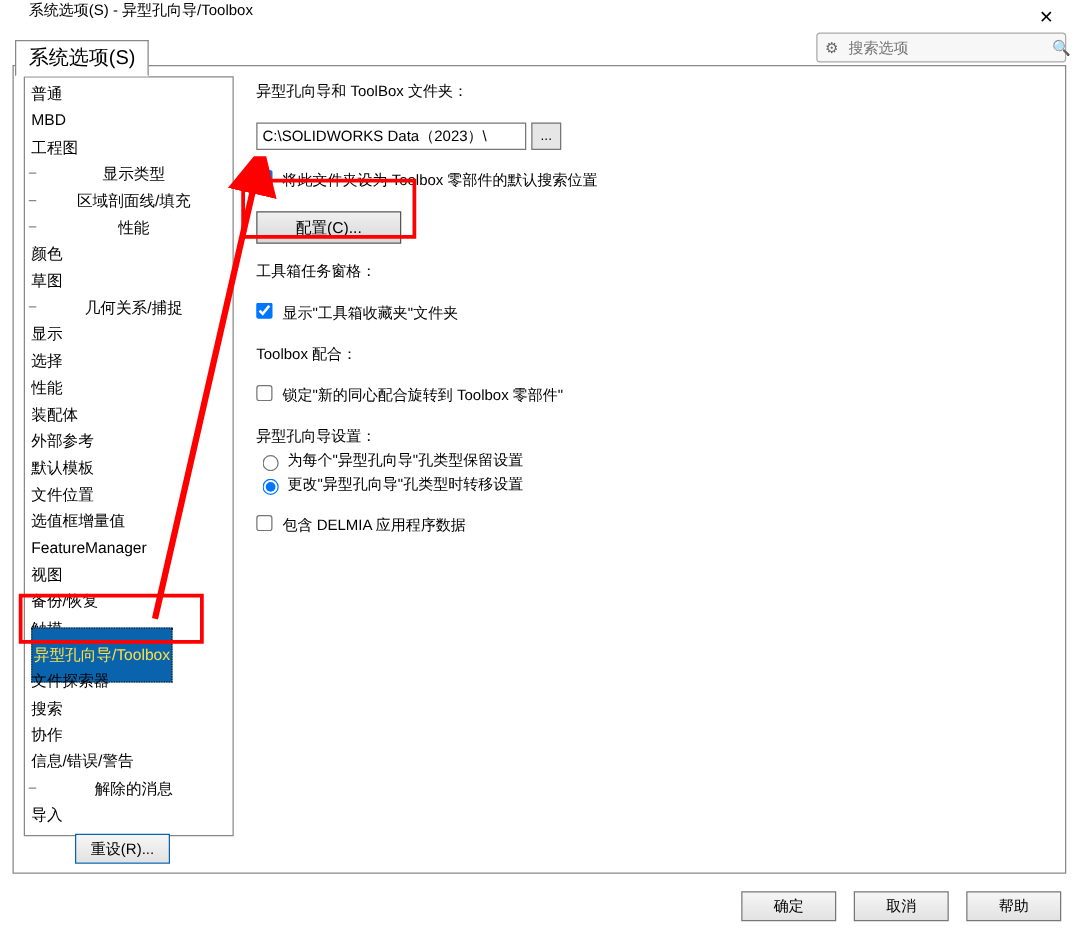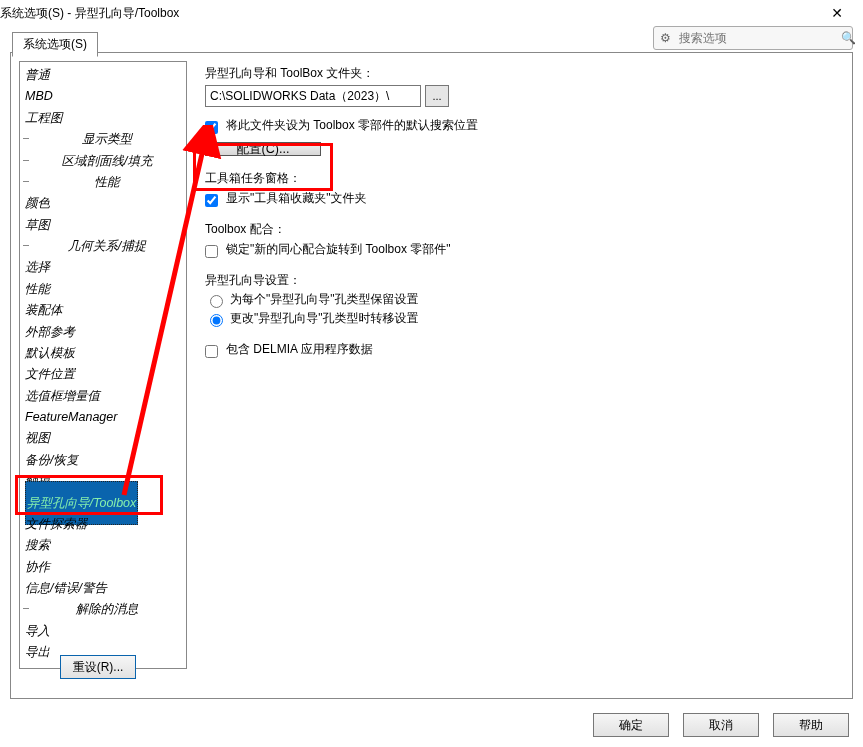--- a/index.html
+++ b/index.html
@@ -1,59 +1,59 @@
 <!DOCTYPE html>
 <html><head>
 <meta charset="utf-8">
 <style>
   * { box-sizing: border-box; }
   html, body { margin:0; padding:0; font-family: "Microsoft YaHei", Tahoma, sans-serif; font-size:12px; color:#000; }
   .window { width:863px; height:747px; background:#fff; position:relative; }
 
   
-  .title-bar { height:26px; display:flex; align-items:center; justify-content:space-between; padding:0 4px 0 0; }
+  .title-bar { height:26px; display:flex; justify-content:space-between; padding:0 4px 0 23px; }
   .title-text { font-size:12px; }
   .close-btn { width:44px; height:26px; display:flex; align-items:center; justify-content:center; font-size:14px; }
 
   
   .search-row { height:26px; display:flex; justify-content:flex-end; padding-right:10px; }
   .search-box { width:200px; height:24px; border:1px solid #aaa; border-radius:3px; background:#f7f7f7; display:flex; align-items:center; padding:0 6px; gap:6px; }
   .search-box input { flex:1; border:none; background:transparent; font-size:12px; outline:none; color:#000000; }
   .search-box .icon { color:#666; font-size:12px; }
 
   
   .tabs-strip { position:absolute; top:32px; left:12px; z-index:2; }
-  .tab { display:inline-block; background:#fff; border:1px solid #888; border-bottom:1px solid #fff; padding:3px 10px; font-size:12px; }
+  .tab { display:inline-block; background:#fff; border:1px solid #888; border-bottom:1px solid #fff; padding:3px 10px; font-size:16px; }
 
   
   .content { position:absolute; top:52px; left:10px; right:10px; bottom:48px; border:1px solid #888; padding:8px; display:flex; gap:12px; }
 
   
   .tree-panel { width:168px; border:1px solid #888; padding:3px 3px; overflow:hidden; height:608px; }
-  .tree-item { padding:1px 0; white-space:nowrap; cursor:default; font-size:12.5px; line-height:1.55;font-style:italic; }
+  .tree-item { padding:1px 0; white-space:nowrap; cursor:default; font-size:12.5px; line-height:1.55; }
   .tree-item.lvl1 { padding-left:2px; }
   .tree-item.lvl2 { padding-left:8px; position:relative;text-align:center; }
   .tree-item.lvl2::before { content:""; position:absolute; left:0; top:9px; width:6px; height:1px; background:#888; }
-  .tree-item.selected span { background:#0a64ad; color:#86efac; border:1px dotted #222; padding:14px 1px; }
+  .tree-item.selected span { background:#0a64ad; color:#fde047; border:1px dotted #222; padding:14px 1px; }
   .red-box-tree { position:absolute; border:3px solid #ff0000; pointer-events:none; }
 
   
   .detail-pane { flex:1; padding:4px 6px; position:relative; }
   .section { margin-bottom:14px; }
-  .section-row { margin:3px 0; display:flex; align-items:flex-end; gap:4px; }
+  .section-row { margin:16px 0; display:flex; align-items:flex-start; gap:4px; }
   .label { font-size:12px; }
   .text-input { height:22px; width:216px; border:1px solid #777; padding:0 4px; font-size:12px; background:#fff; }
   .browse-btn { width:24px; height:22px; border:1px solid #777; background:#e6e6e6; font-size:11px; display:flex; align-items:center; justify-content:center; }
-  .config-btn { width:116px; height:14px; border:1px solid #555; background:linear-gradient(#f0f0f0,#d8d8d8); font-size:12.5px; display:flex; align-items:center; justify-content:center; margin-top:8px; }
+  .config-btn { width:116px; height:26px; border:1px solid #555; background:linear-gradient(#f0f0f0,#d8d8d8); font-size:12.5px; display:flex; align-items:center; justify-content:center; margin-top:8px; }
   .red-box-config { position:absolute; border:3px solid #ff0000; pointer-events:none; }
   input[type=checkbox]{ width:13px; height:13px; margin:0 4px 0 0; vertical-align:middle; }
   .radio-row { display:flex; align-items:center; gap:4px; margin:2px 0; }
 
   
-  .reset-row { position:absolute; left:60px; bottom:68px; }
+  .reset-row { position:absolute; left:60px; bottom:56px; }
   .std-btn { min-width:76px; height:24px; border:1px solid #0a64ad; background:linear-gradient(#f6f6f6,#e2e2e2); font-size:12px; display:flex; align-items:center; justify-content:center; }
 
   
   .footer { position:absolute; bottom:10px; right:14px; display:flex; gap:14px;padding-left:44px; }
   .footer .std-btn { width:76px; border:1px solid #777; }
 
   
   .arrow-svg { position:absolute; left:104px; top:125px; pointer-events:none; }
 
 </style>
@@ -84,20 +84,21 @@
     <div class="tree-panel" id="tree-panel">
         <div class="tree-item lvl1"><span>普通</span></div>
         <div class="tree-item lvl1"><span>MBD</span></div>
         <div class="tree-item lvl1"><span>工程图</span></div>
         <div class="tree-item lvl2"><span>显示类型</span></div>
         <div class="tree-item lvl2"><span>区域剖面线/填充</span></div>
         <div class="tree-item lvl2"><span>性能</span></div>
         <div class="tree-item lvl1"><span>颜色</span></div>
         <div class="tree-item lvl1"><span>草图</span></div>
         <div class="tree-item lvl2"><span>几何关系/捕捉</span></div>
+        <div class="tree-item lvl1"><span>显示</span></div>
         <div class="tree-item lvl1"><span>选择</span></div>
         <div class="tree-item lvl1"><span>性能</span></div>
         <div class="tree-item lvl1"><span>装配体</span></div>
         <div class="tree-item lvl1"><span>外部参考</span></div>
         <div class="tree-item lvl1"><span>默认模板</span></div>
         <div class="tree-item lvl1"><span>文件位置</span></div>
         <div class="tree-item lvl1"><span>选值框增量值</span></div>
         <div class="tree-item lvl1"><span>FeatureManager</span></div>
         <div class="tree-item lvl1"><span>视图</span></div>
         <div class="tree-item lvl1"><span>备份/恢复</span></div>

